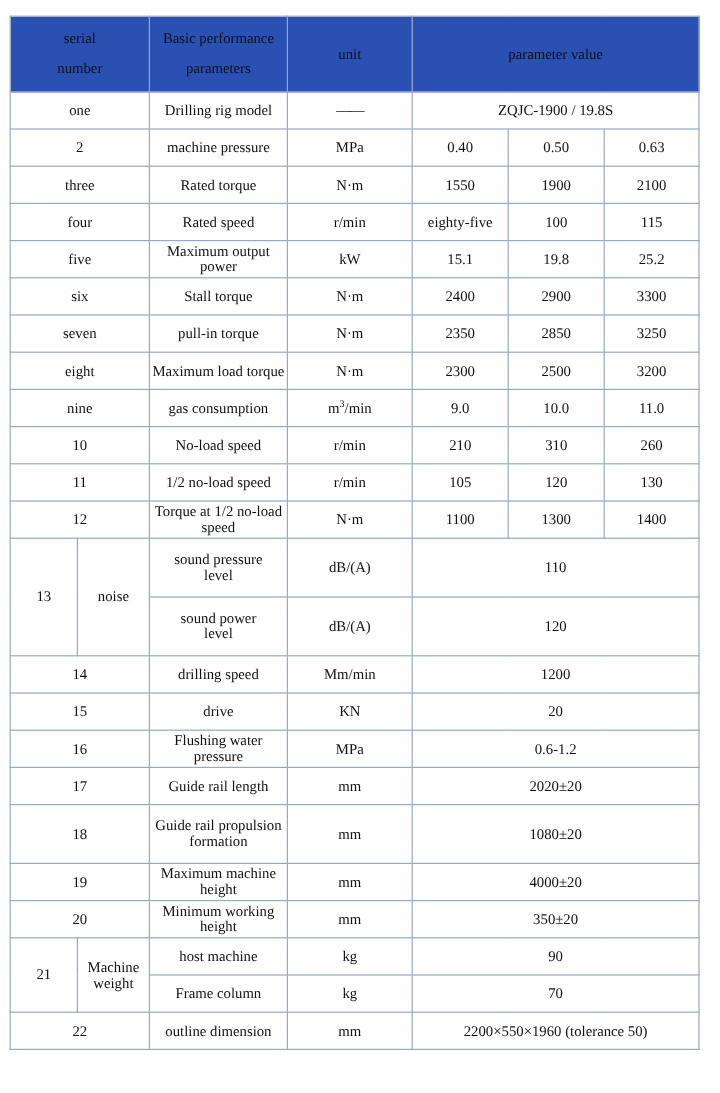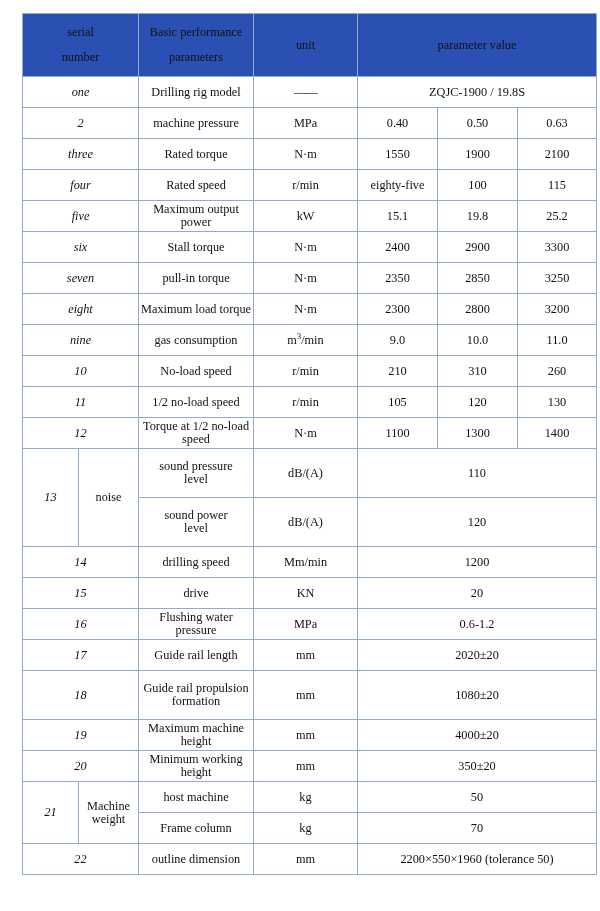--- a/index.html
+++ b/index.html
@@ -12,21 +12,21 @@
     height: 911px;
     font-family: "Liberation Serif", "DejaVu Serif", serif;
     color: #111111;
     overflow: hidden;
   }
   #sheet {
     position: relative;
     width: 600px;
     height: 911px;
     box-sizing: border-box;
-    padding: 13px 13px 0 22px;
+    padding: 13px 13px 0 8px;
   }
   table.spec {
     width: 574px;
     border-collapse: collapse;
     table-layout: fixed;
   }
   table.spec td, table.spec th {
     border: 1px solid #93aac8;
     text-align: center;
     vertical-align: middle;
@@ -43,21 +43,21 @@
     font-size: 12.4px;
     height: 62px;
     line-height: 1.95;
   }
   thead th.hcell-tall {
     line-height: 2.0;
   }
   tbody td {
     height: 30px;
   }
-  td.num { font-size: 12.4px; font-style: italic; }
+  td.num { font-size: 12.4px; }
   td.name { font-size: 12.4px; }
   td.unit { font-size: 12.3px; }
   td.val  { font-size: 12.4px; }
   td.two-line {
     line-height: 2.0;
     height: 48px;
   }
   td.stack {
     line-height: 2.3;
   }
@@ -163,21 +163,21 @@
         <td class="val">2350</td>
         <td class="val">2850</td>
         <td class="val">3250</td>
       </tr>
 
       <tr>
         <td colspan="2" class="num">eight</td>
         <td class="name">Maximum load torque</td>
         <td class="unit">N·m</td>
         <td class="val">2300</td>
-        <td class="val">2800</td>
+        <td class="val">2500</td>
         <td class="val">3200</td>
       </tr>
 
       <tr>
         <td colspan="2" class="num">nine</td>
         <td class="name">gas consumption</td>
         <td class="unit"><span>m</span><sup>3</sup><span>/min</span></td>
         <td class="val">9.0</td>
         <td class="val">10.0</td>
         <td class="val">11.0</td>
@@ -282,21 +282,21 @@
       </tr>
 
       <tr>
         <td rowspan="2" class="num">21</td>
         <td rowspan="2" class="name stack">
           <span>Machine</span><br>
           <span>weight</span>
         </td>
         <td class="name">host machine</td>
         <td class="unit">kg</td>
-        <td colspan="3" class="val">50</td>
+        <td colspan="3" class="val">90</td>
       </tr>
       <tr>
         <td class="name">Frame column</td>
         <td class="unit">kg</td>
         <td colspan="3" class="val">70</td>
       </tr>
 
       <tr>
         <td colspan="2" class="num">22</td>
         <td class="name">outline dimension</td>

